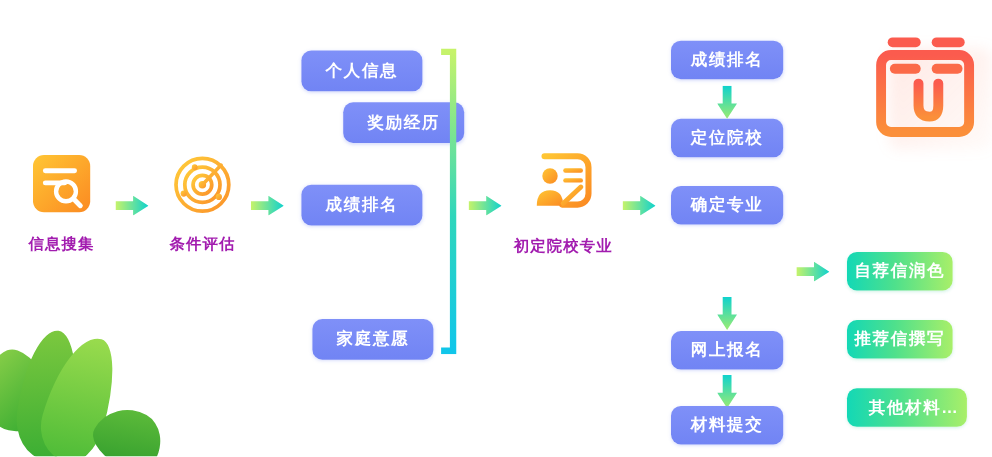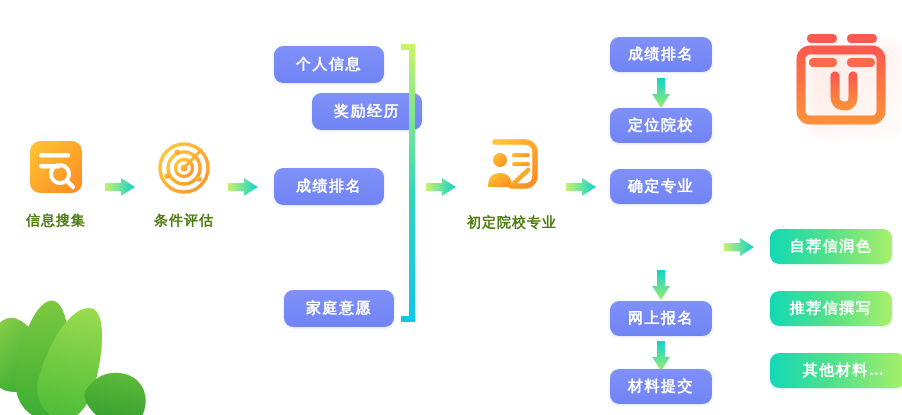--- a/index.html
+++ b/index.html
@@ -71,21 +71,21 @@
 
   
   .stage {
     position: absolute;
     text-align: center;
   }
   .stage-label {
     margin-top: 12px;
     font-size: 14px;
     font-weight: bold;
-    color: #4d7c0f;
+    color: #a21caf;
     letter-spacing: 1px;
     white-space: nowrap;
   }
   .icon-wrap { display: inline-block; }
 
   
   .arrow-h {
     position: absolute;
     width: 30px; height: 18px;
   }
@@ -112,21 +112,21 @@
     width: 110px; height: 37px;
     background: linear-gradient(180deg, #7f90f8 0%, #7184f4 100%);
     box-shadow: 0 1px 3px rgba(110,130,240,0.25);
   }
   .pill-blue-r {
     width: 102px; height: 35px;
     background: linear-gradient(180deg, #7f90f8 0%, #7184f4 100%);
     box-shadow: 0 1px 3px rgba(110,130,240,0.25);
   }
   .pill-green {
-    width: 122px; height: 35px;
+    width: 96px; height: 35px;
     background: linear-gradient(90deg, #13d8b6 0%, #4ee08c 45%, #a8ef69 100%);
     box-shadow: 0 1px 3px rgba(60,200,150,0.22);
     text-align: center;
   }
 
   
   .bracket {
     position: absolute;
     left: 399px; top: 44px;
     width: 16px; height: 278px;

